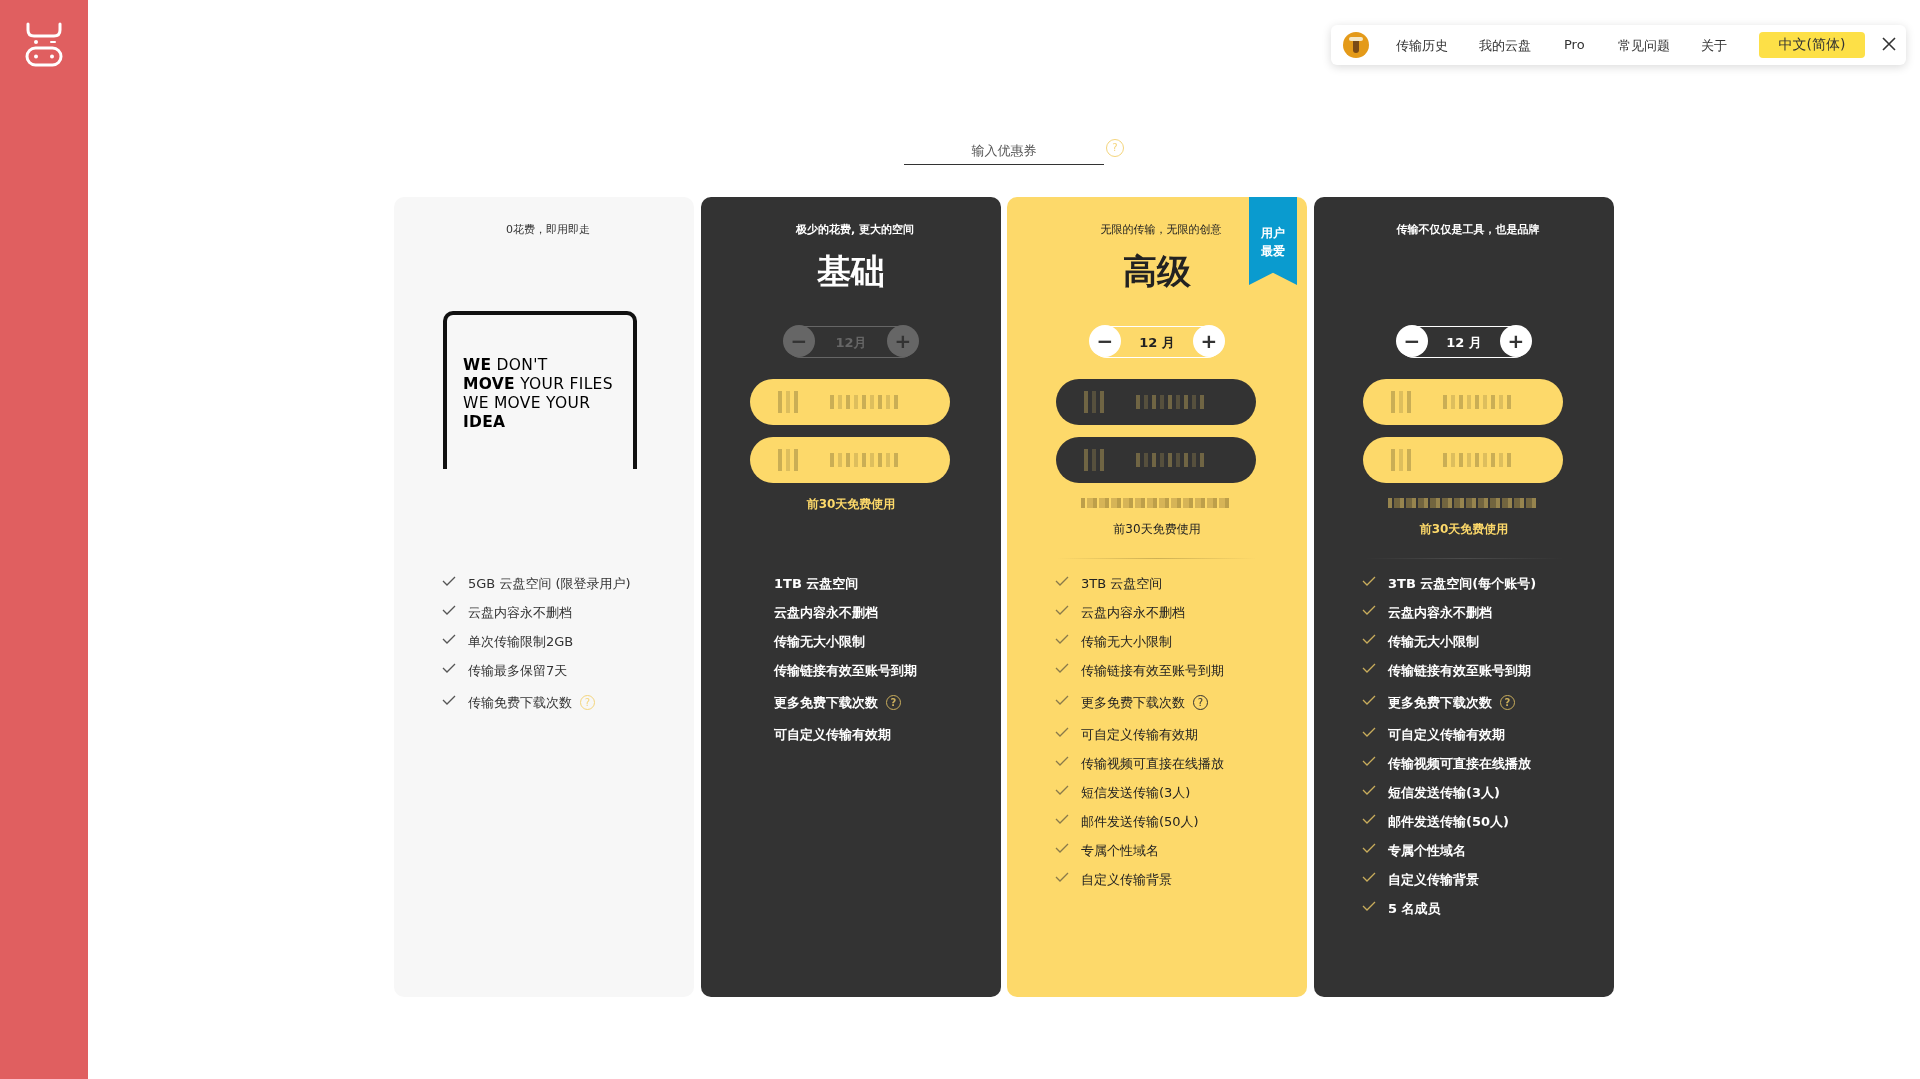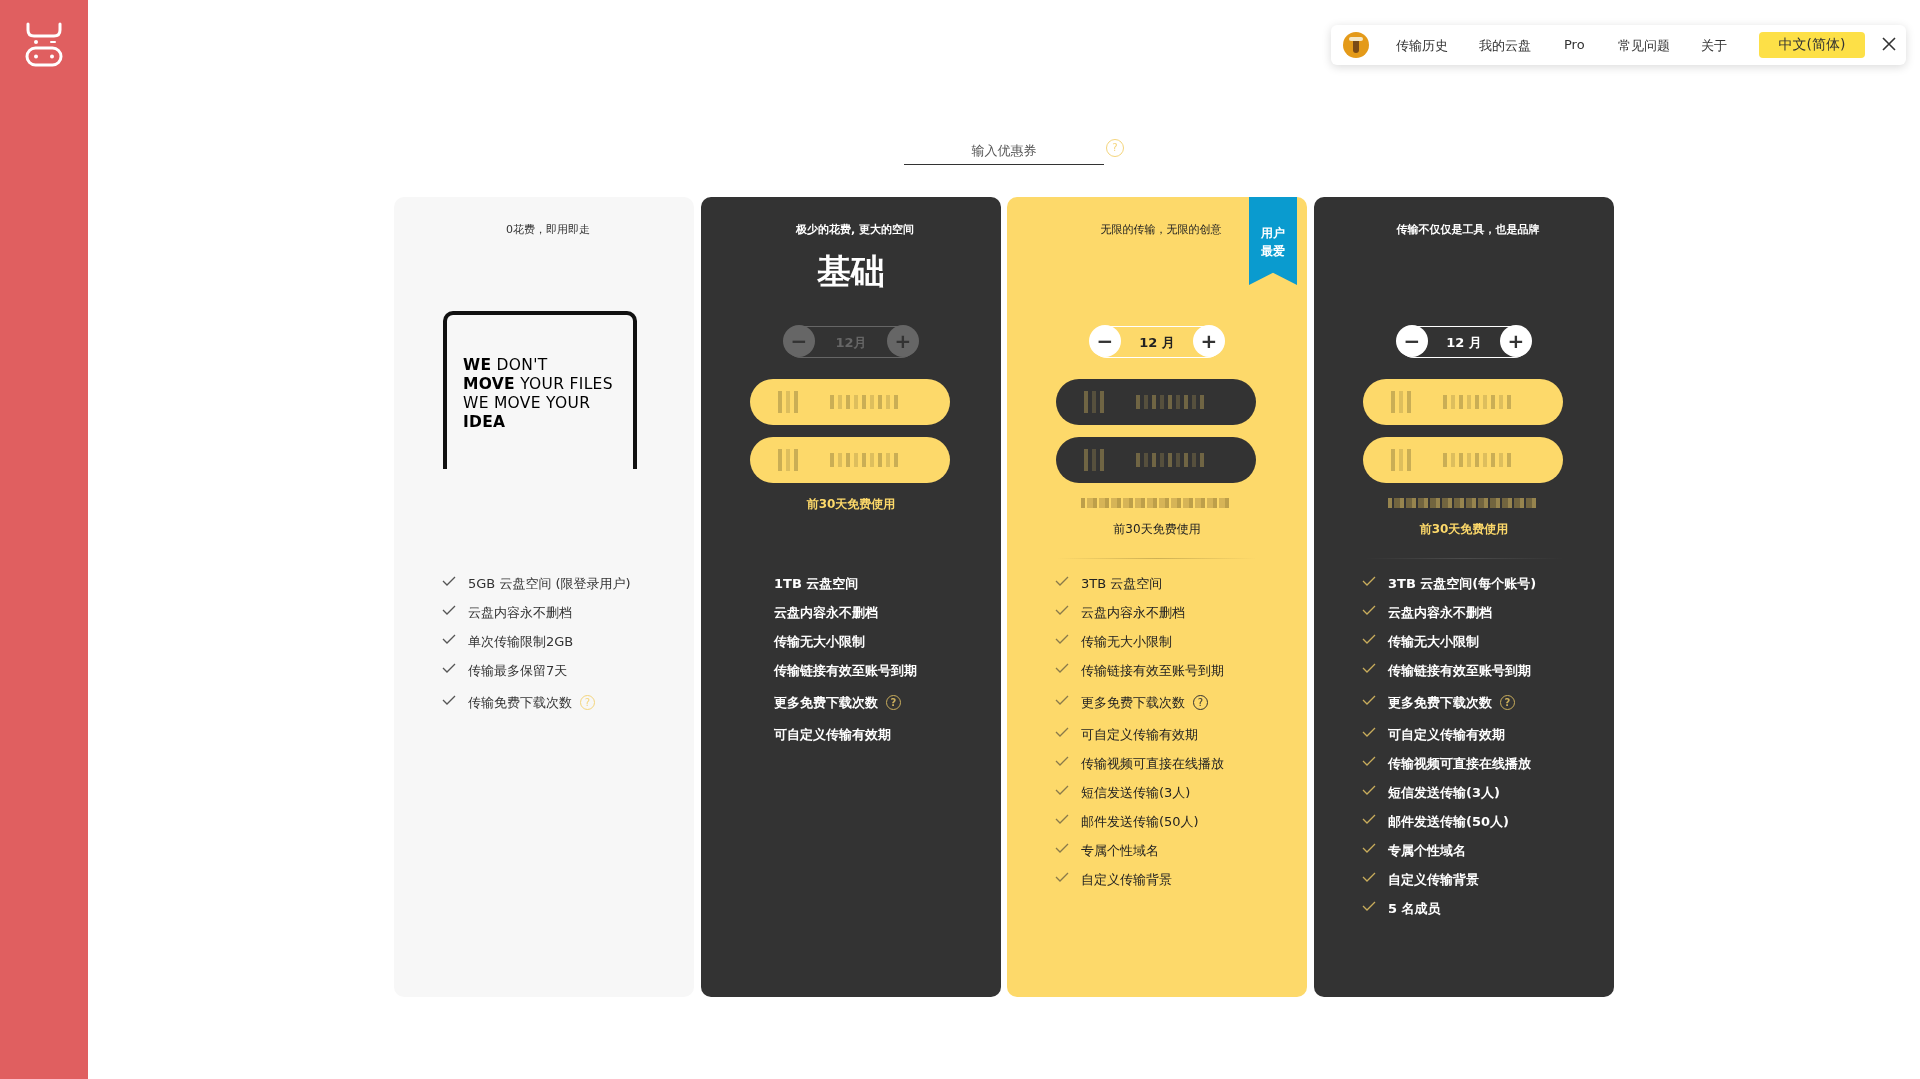--- a/index.html
+++ b/index.html
@@ -298,20 +298,21 @@
         <span class="help-circle">?</span>
       </li>
       <li>
         <span>可自定义传输有效期</span>
       </li>
     </ul>
 </div>
 
 <div class="card premium">
   <div class="tagline" style="font-weight:normal">无限的传输，无限的创意</div>
+  <div class="plan-name">高级</div>
   <div class="ribbon">
     <div>用户</div>
     <div>最爱</div>
   </div>
   <div class="stepper">
     <span class="sbtn minus">−</span>
     <span class="val">12 月</span>
     <span class="sbtn plus">+</span>
   </div>
   <div class="pay-btn b1 dark">

